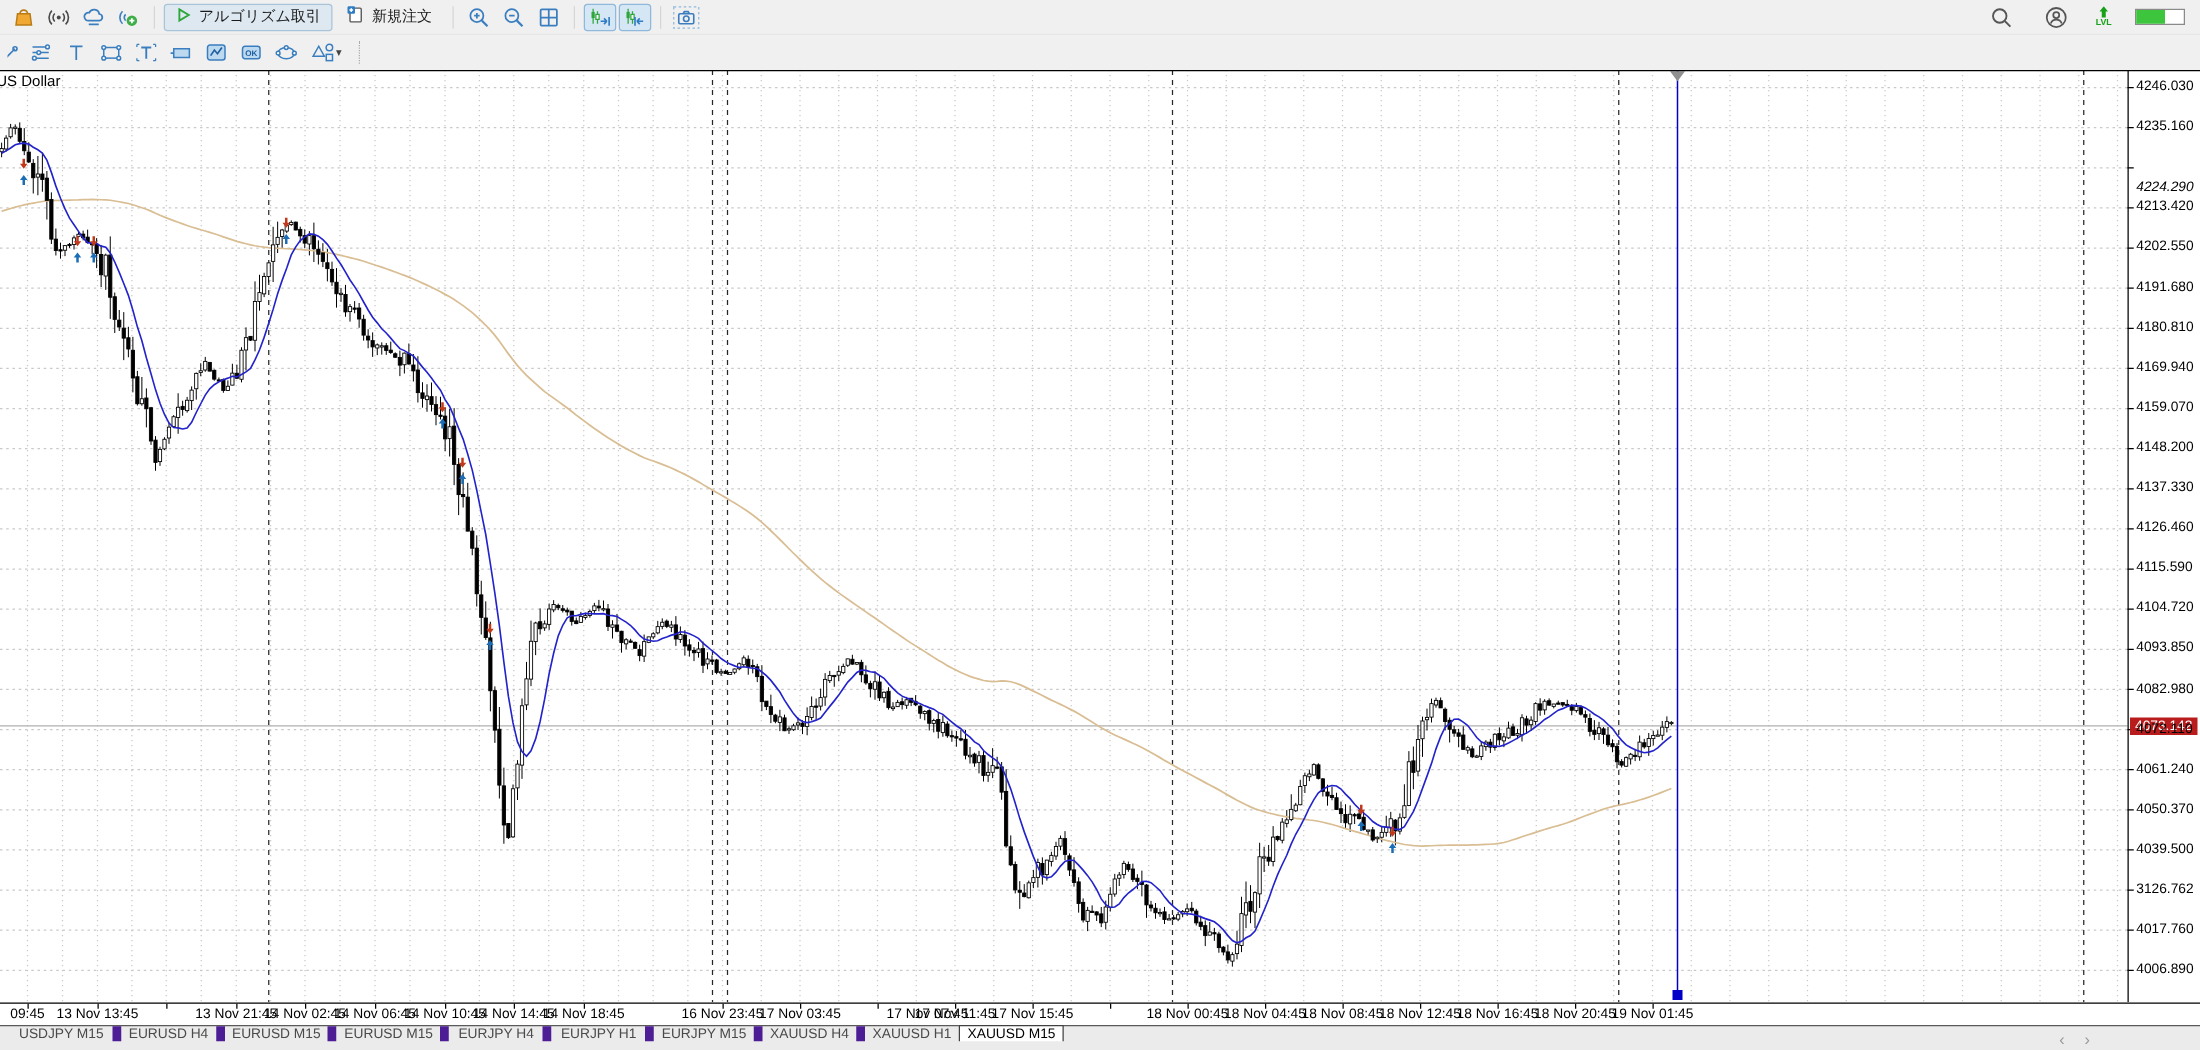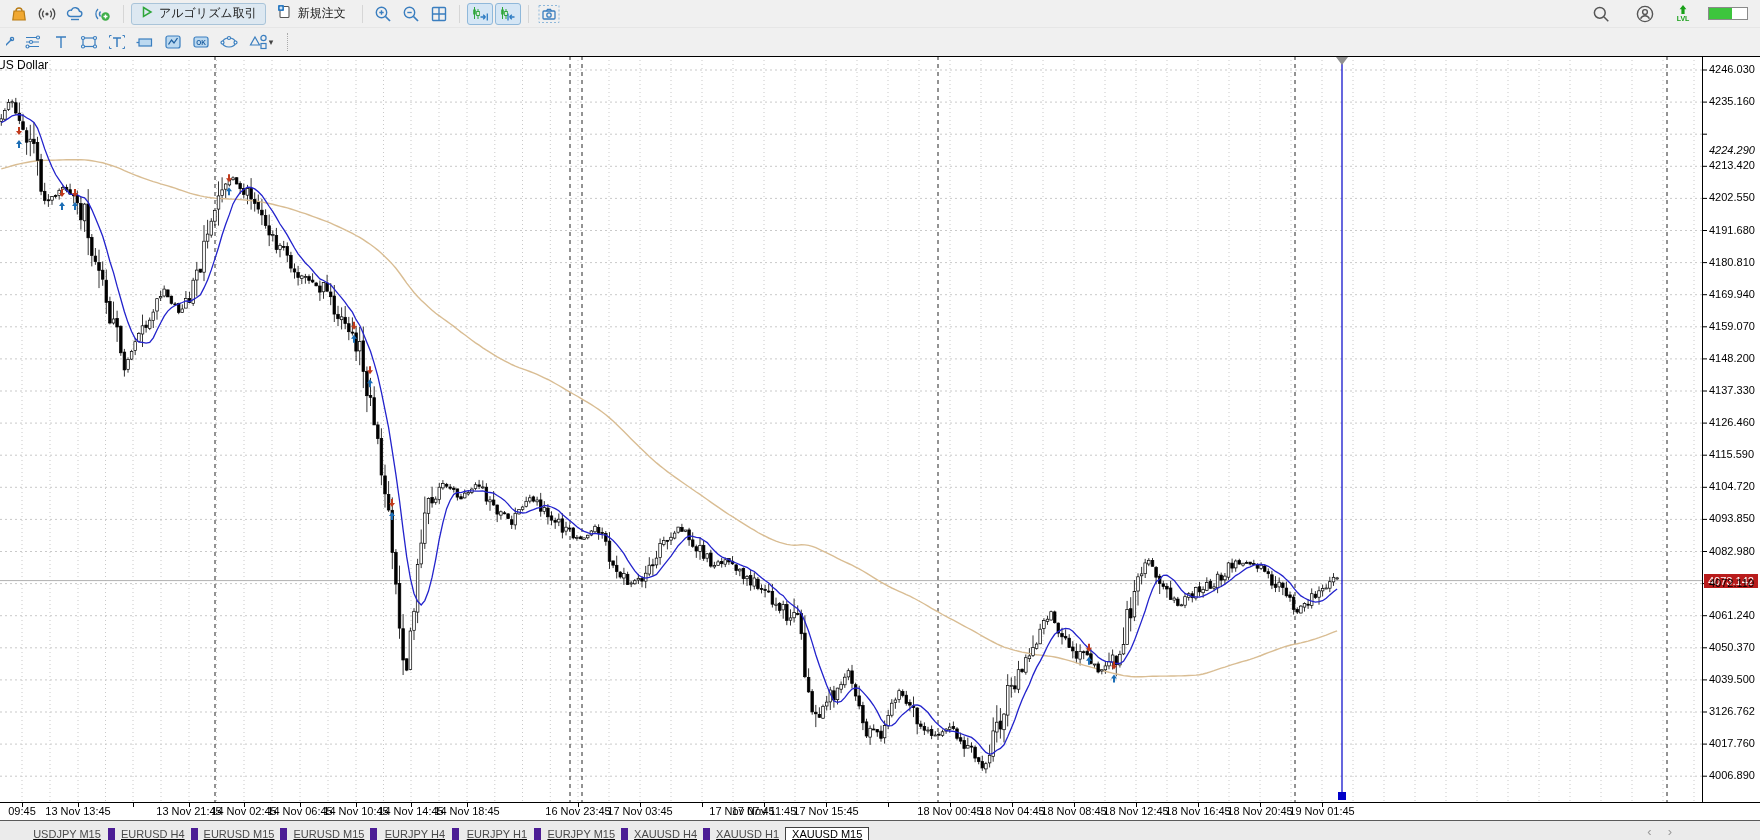--- a/index.html
+++ b/index.html
@@ -37,21 +37,21 @@
   #price-tag { position:absolute; left:2px; width:54px; background:#b91c1c; color:#fff;
                font-size:11px; padding:1px 0 1px 4px; }
   #time-axis { position:absolute; left:0; top:802px; width:1760px; height:18px;
                border-top:1px solid #000; background:#fff; }
   .ttick { position:absolute; top:2px; width:90px; margin-left:-45px; text-align:center;
            font-size:11px; color:#000; white-space:nowrap; }
   .tmark { position:absolute; top:0; width:1px; height:4px; background:#000; }
   
   #tab-bar { position:absolute; left:0; top:820px; width:1760px; height:20px;
              background:#ebebeb; border-top:1px solid #5a5a5a; display:flex;
-             align-items:flex-end; padding-left:26px;text-decoration:underline; }
+             align-items:flex-start; padding-left:8px; }
   .tab { min-width:82px; padding:0 6px; display:flex; align-items:center; justify-content:center;
          font-size:11px; color:#4a4a4a; white-space:nowrap; }
   .tab + .tab { border-left:7px solid #4c1d95; }
   .tab.active { background:#fff; color:#000; border:1px solid #404040; border-bottom:none;
                 margin-top:-1px; }
   .tab-nav { position:absolute; right:88px; top:0; height:20px; display:flex; gap:16px;
              align-items:center; color:#999; font-size:13px; }
 </style>
 </head>
 <body>

